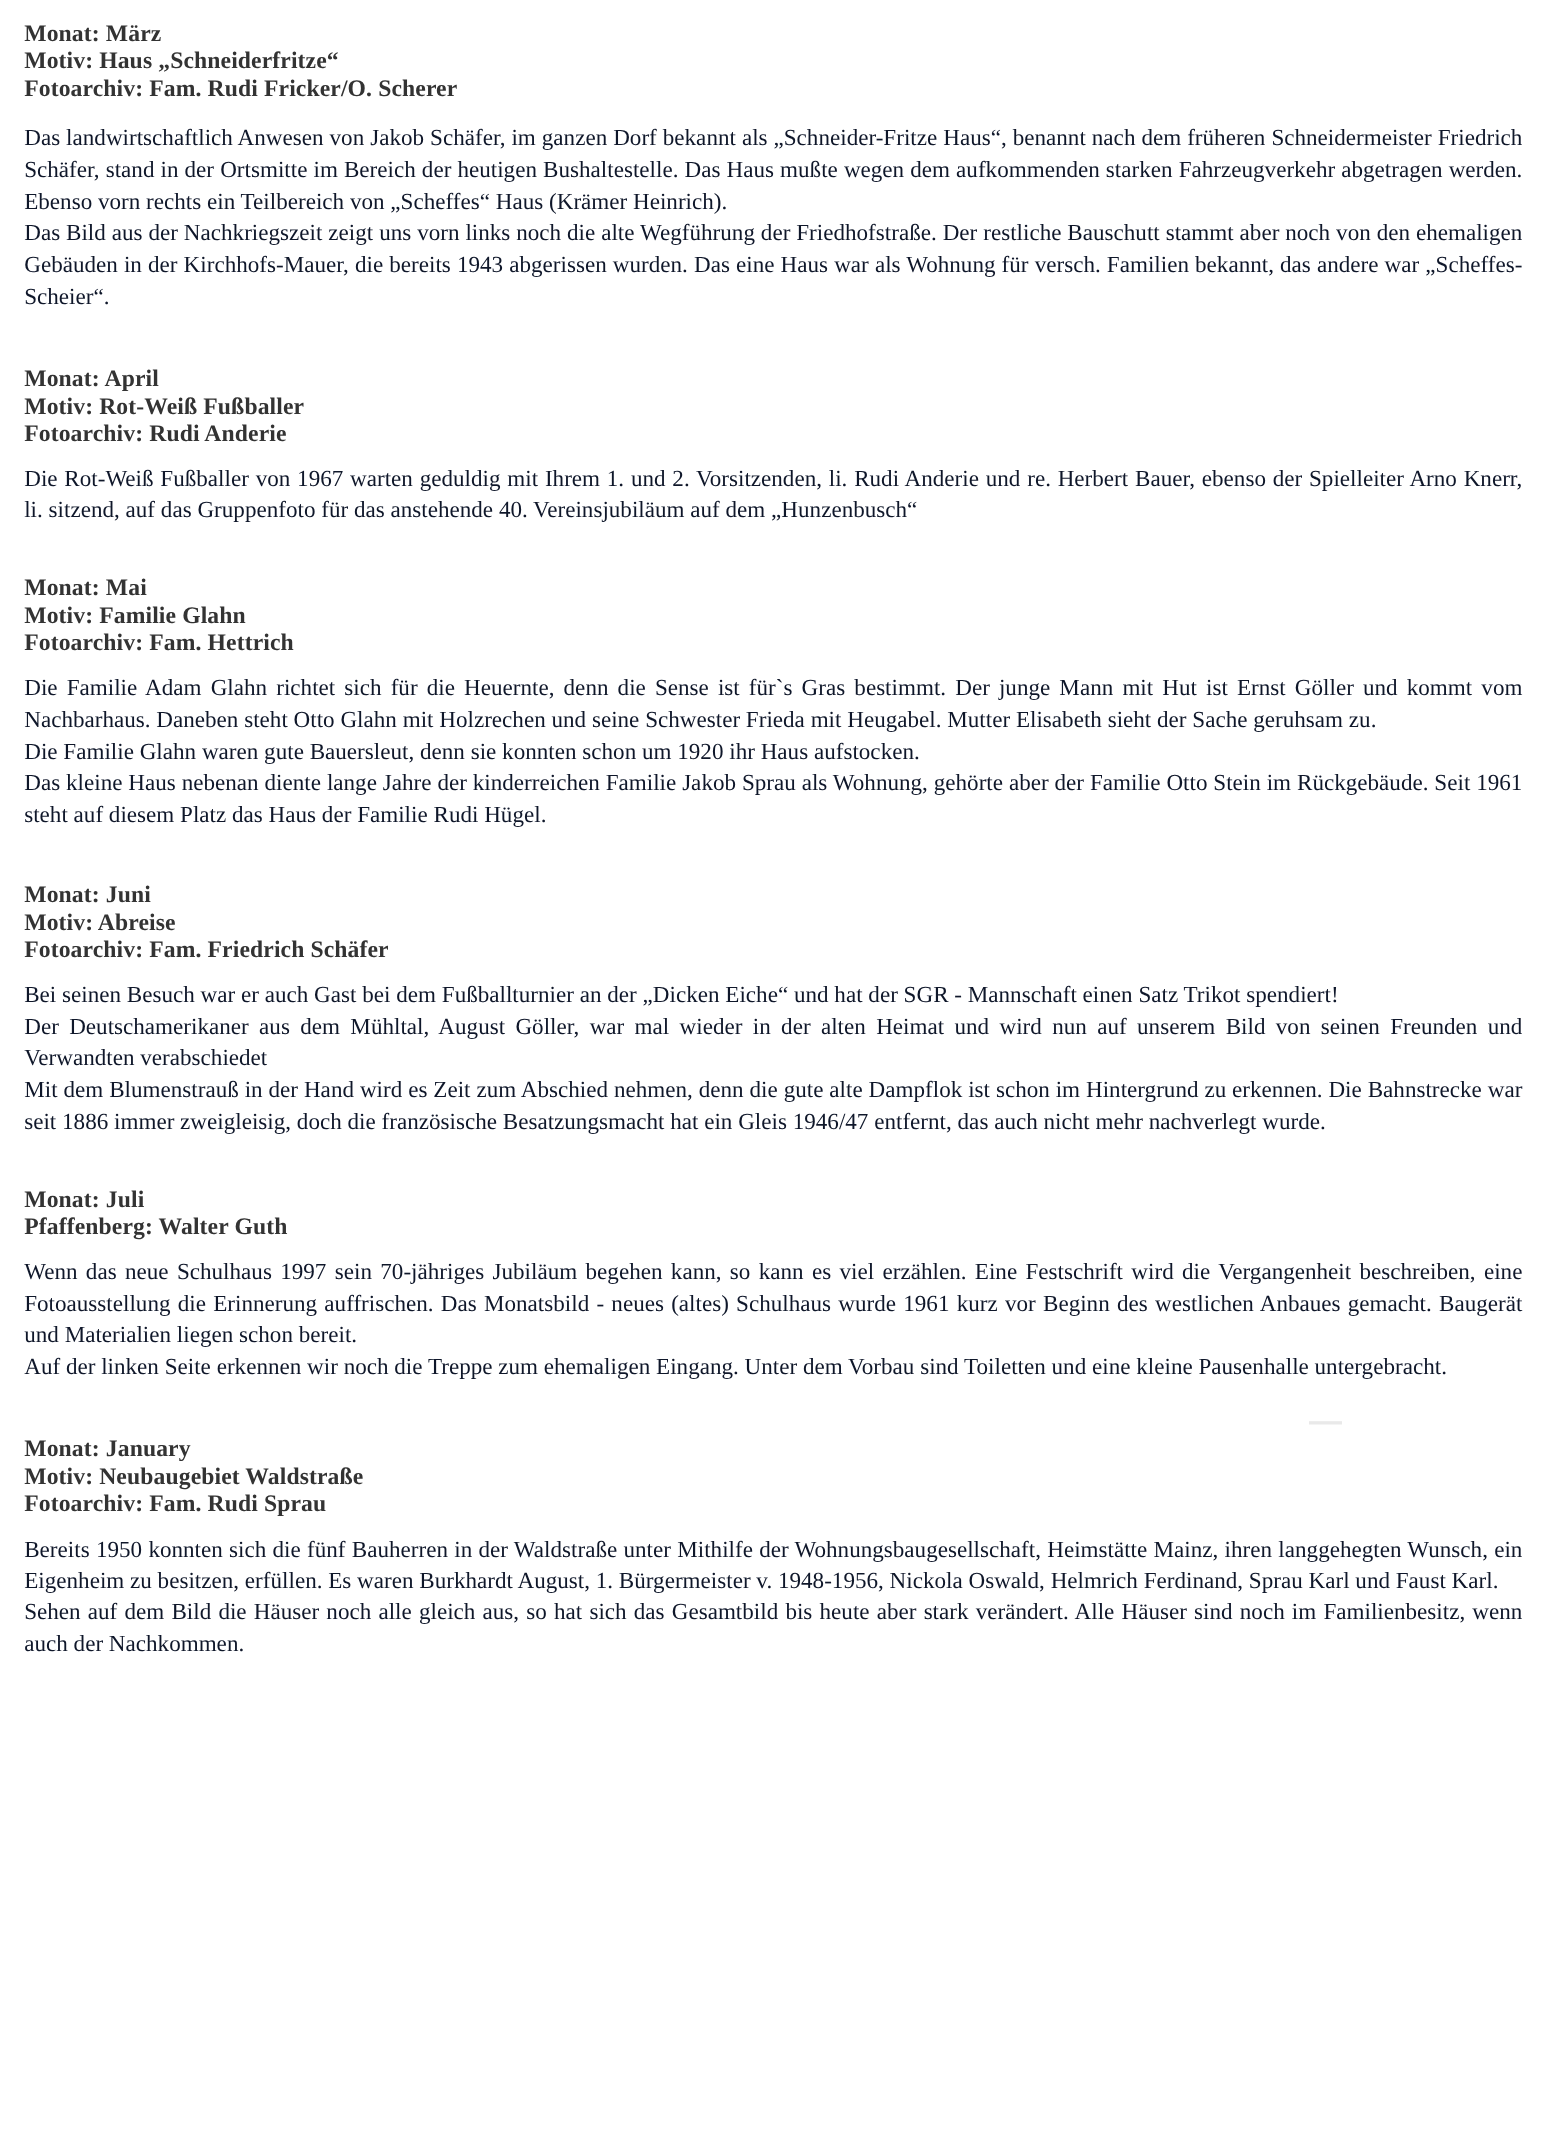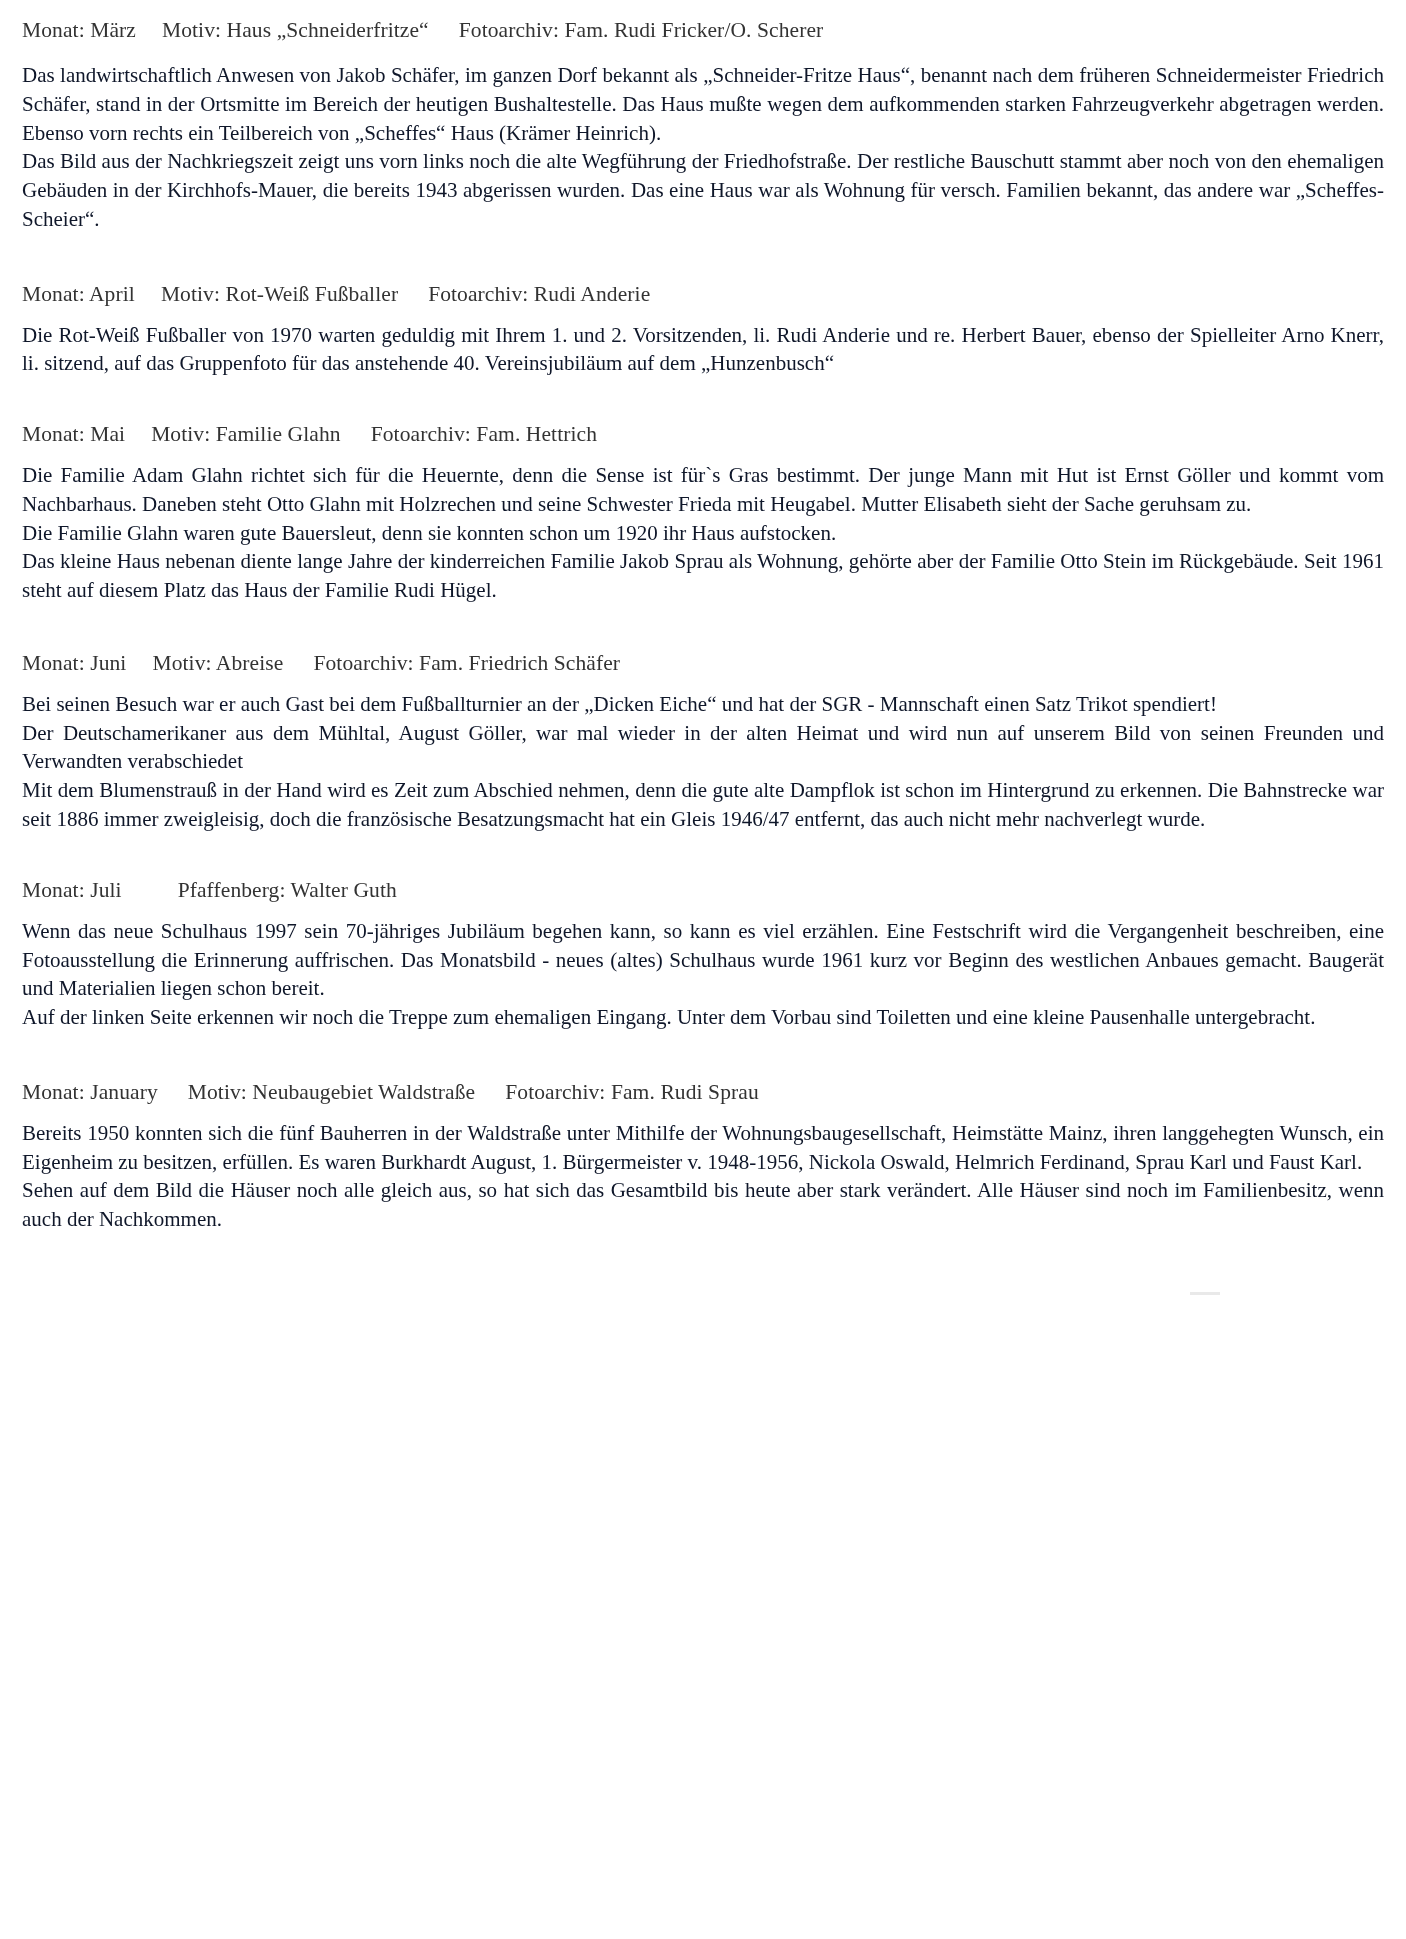--- a/index.html
+++ b/index.html
@@ -17,27 +17,28 @@
     width: 1406px;
     min-height: 1939px;
     box-sizing: border-box;
     padding: 18px 22px 10px 22px;
     position: relative;
   }
   .entry {
     margin: 0 0 18px 0;
   }
   .entry-head {
-    font-weight: normal;
+    font-weight: bold;
     font-size: 21.5px;
     letter-spacing: 0.1px;
     white-space: nowrap;
     color: #333333;
     margin: 0 0 14px 0;
     display: flex;
+    flex-direction: column;
     align-items: baseline;
   }
   .entry-head .seg {
     display: inline-block;
   }
   .body-text {
     font-size: 21px;
     line-height: 1.37;
     text-align: justify;
     color: #0f172a;
@@ -88,21 +89,21 @@
 
   <div class="entry">
     <div class="entry-head">
       <span class="seg">Monat: April</span>
       <span class="seg-sp-1"></span>
       <span class="seg">Motiv: Rot-Weiß Fußballer</span>
       <span class="seg-sp-2"></span>
       <span class="seg">Fotoarchiv: Rudi Anderie</span>
     </div>
     <div class="body-text">
-      <p>Die Rot-Weiß Fußballer von 1970 warten geduldig mit Ihrem 1. und 2. Vorsitzenden, li. Rudi Anderie und re. Herbert Bauer, ebenso der Spielleiter Arno Knerr, li. sitzend, auf das Gruppenfoto für das anstehende 40. Vereinsjubiläum auf dem „Hunzenbusch“</p>
+      <p>Die Rot-Weiß Fußballer von 1967 warten geduldig mit Ihrem 1. und 2. Vorsitzenden, li. Rudi Anderie und re. Herbert Bauer, ebenso der Spielleiter Arno Knerr, li. sitzend, auf das Gruppenfoto für das anstehende 40. Vereinsjubiläum auf dem „Hunzenbusch“</p>
     </div>
   </div>
 
   <div class="gap-2"></div>
 
   <div class="entry">
     <div class="entry-head">
       <span class="seg">Monat: Mai</span>
       <span class="seg-sp-1"></span>
       <span class="seg">Motiv: Familie Glahn</span>

